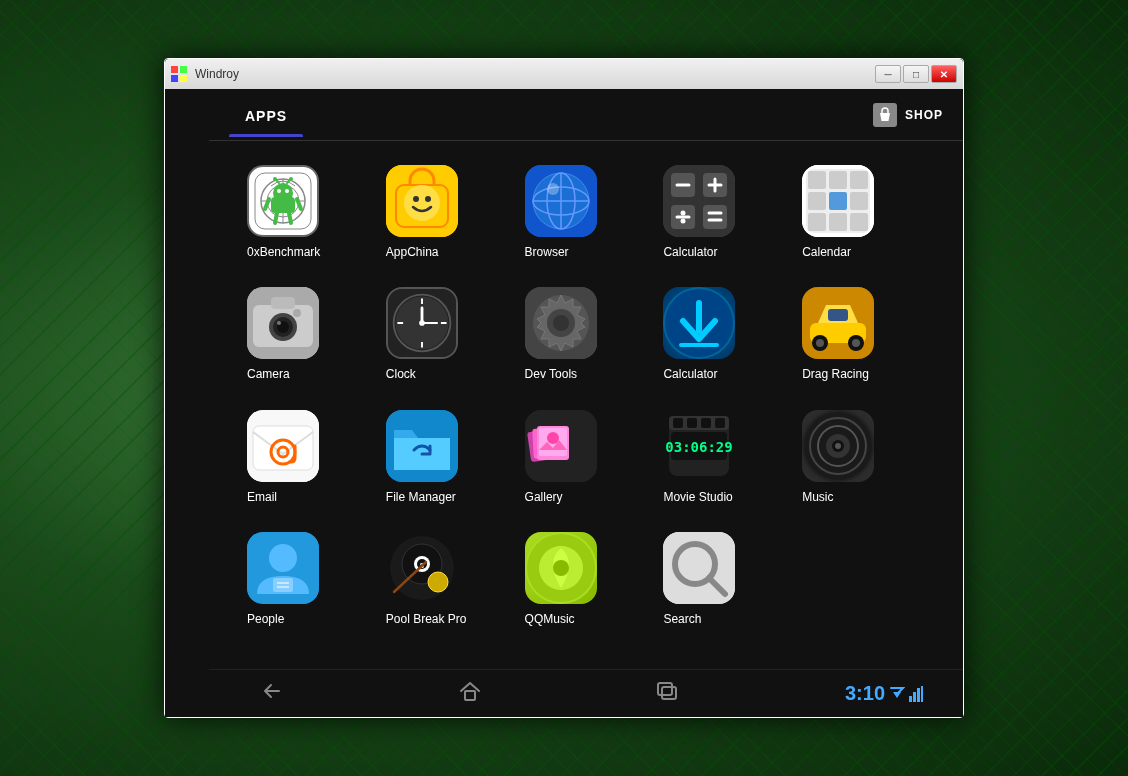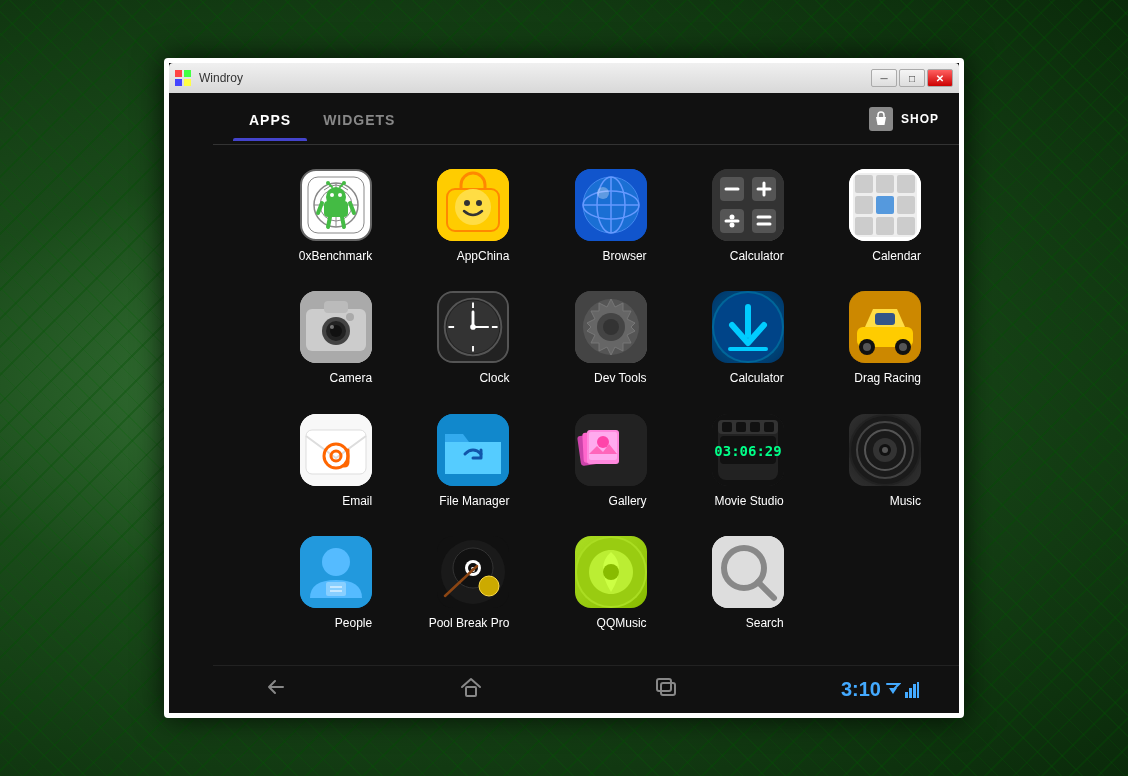--- a/index.html
+++ b/index.html
@@ -30,21 +30,21 @@
           45deg,
           rgba(0,100,0,0.2) 0px, rgba(0,100,0,0.2) 1px,
           transparent 1px, transparent 15px
         );
     }
 
     .window {
       width: 800px;
       height: 660px;
       background: #000;
-      border: 5px solid #ffffff;
+      border: 1px solid #ffffff;
       border-radius: 4px;
       box-shadow: 0 0 30px rgba(0,0,0,0.8);
       display: flex;
       flex-direction: column;
       position: relative;
       z-index: 1;
     }
 
     .title-bar {
       background: linear-gradient(to bottom, #f0f0f0, #d8d8d8);
@@ -173,21 +173,21 @@
       grid-template-rows: repeat(3, auto);
       gap: 0;
       padding: 10px 30px 10px;
       overflow: hidden;
       align-content: start;
     }
 
     .app-item {
       display: flex;
       flex-direction: column;
-      align-items: flex-end;
+      align-items: flex-start;
       justify-content: flex-start;
       padding: 14px 8px;
       cursor: pointer;
       gap: 8px;
     }
 
     .app-icon {
       width: 72px;
       height: 72px;
       border-radius: 16px;
@@ -271,21 +271,20 @@
     <div class="title-bar-controls">
       <div class="tb-btn">─</div>
       <div class="tb-btn">□</div>
       <div class="tb-btn close">✕</div>
     </div>
   </div>
 
   <div class="android-screen">
     <div class="tab-bar">
       <div class="tab active">APPS</div>
-      <div class="tab">WIDGETS</div>
       <div class="shop-btn">
         <div class="shop-icon">
           <svg width="18" height="18" viewBox="0 0 18 18">
             <path d="M4 7h10l-1.5 8H5.5L4 7z" fill="#fff"></path>
             <path d="M6 7V5a3 3 0 016 0v2" fill="none" stroke="#fff" stroke-width="1.5"></path>
           </svg>
         </div>
         <span>SHOP</span>
       </div>
     </div>

